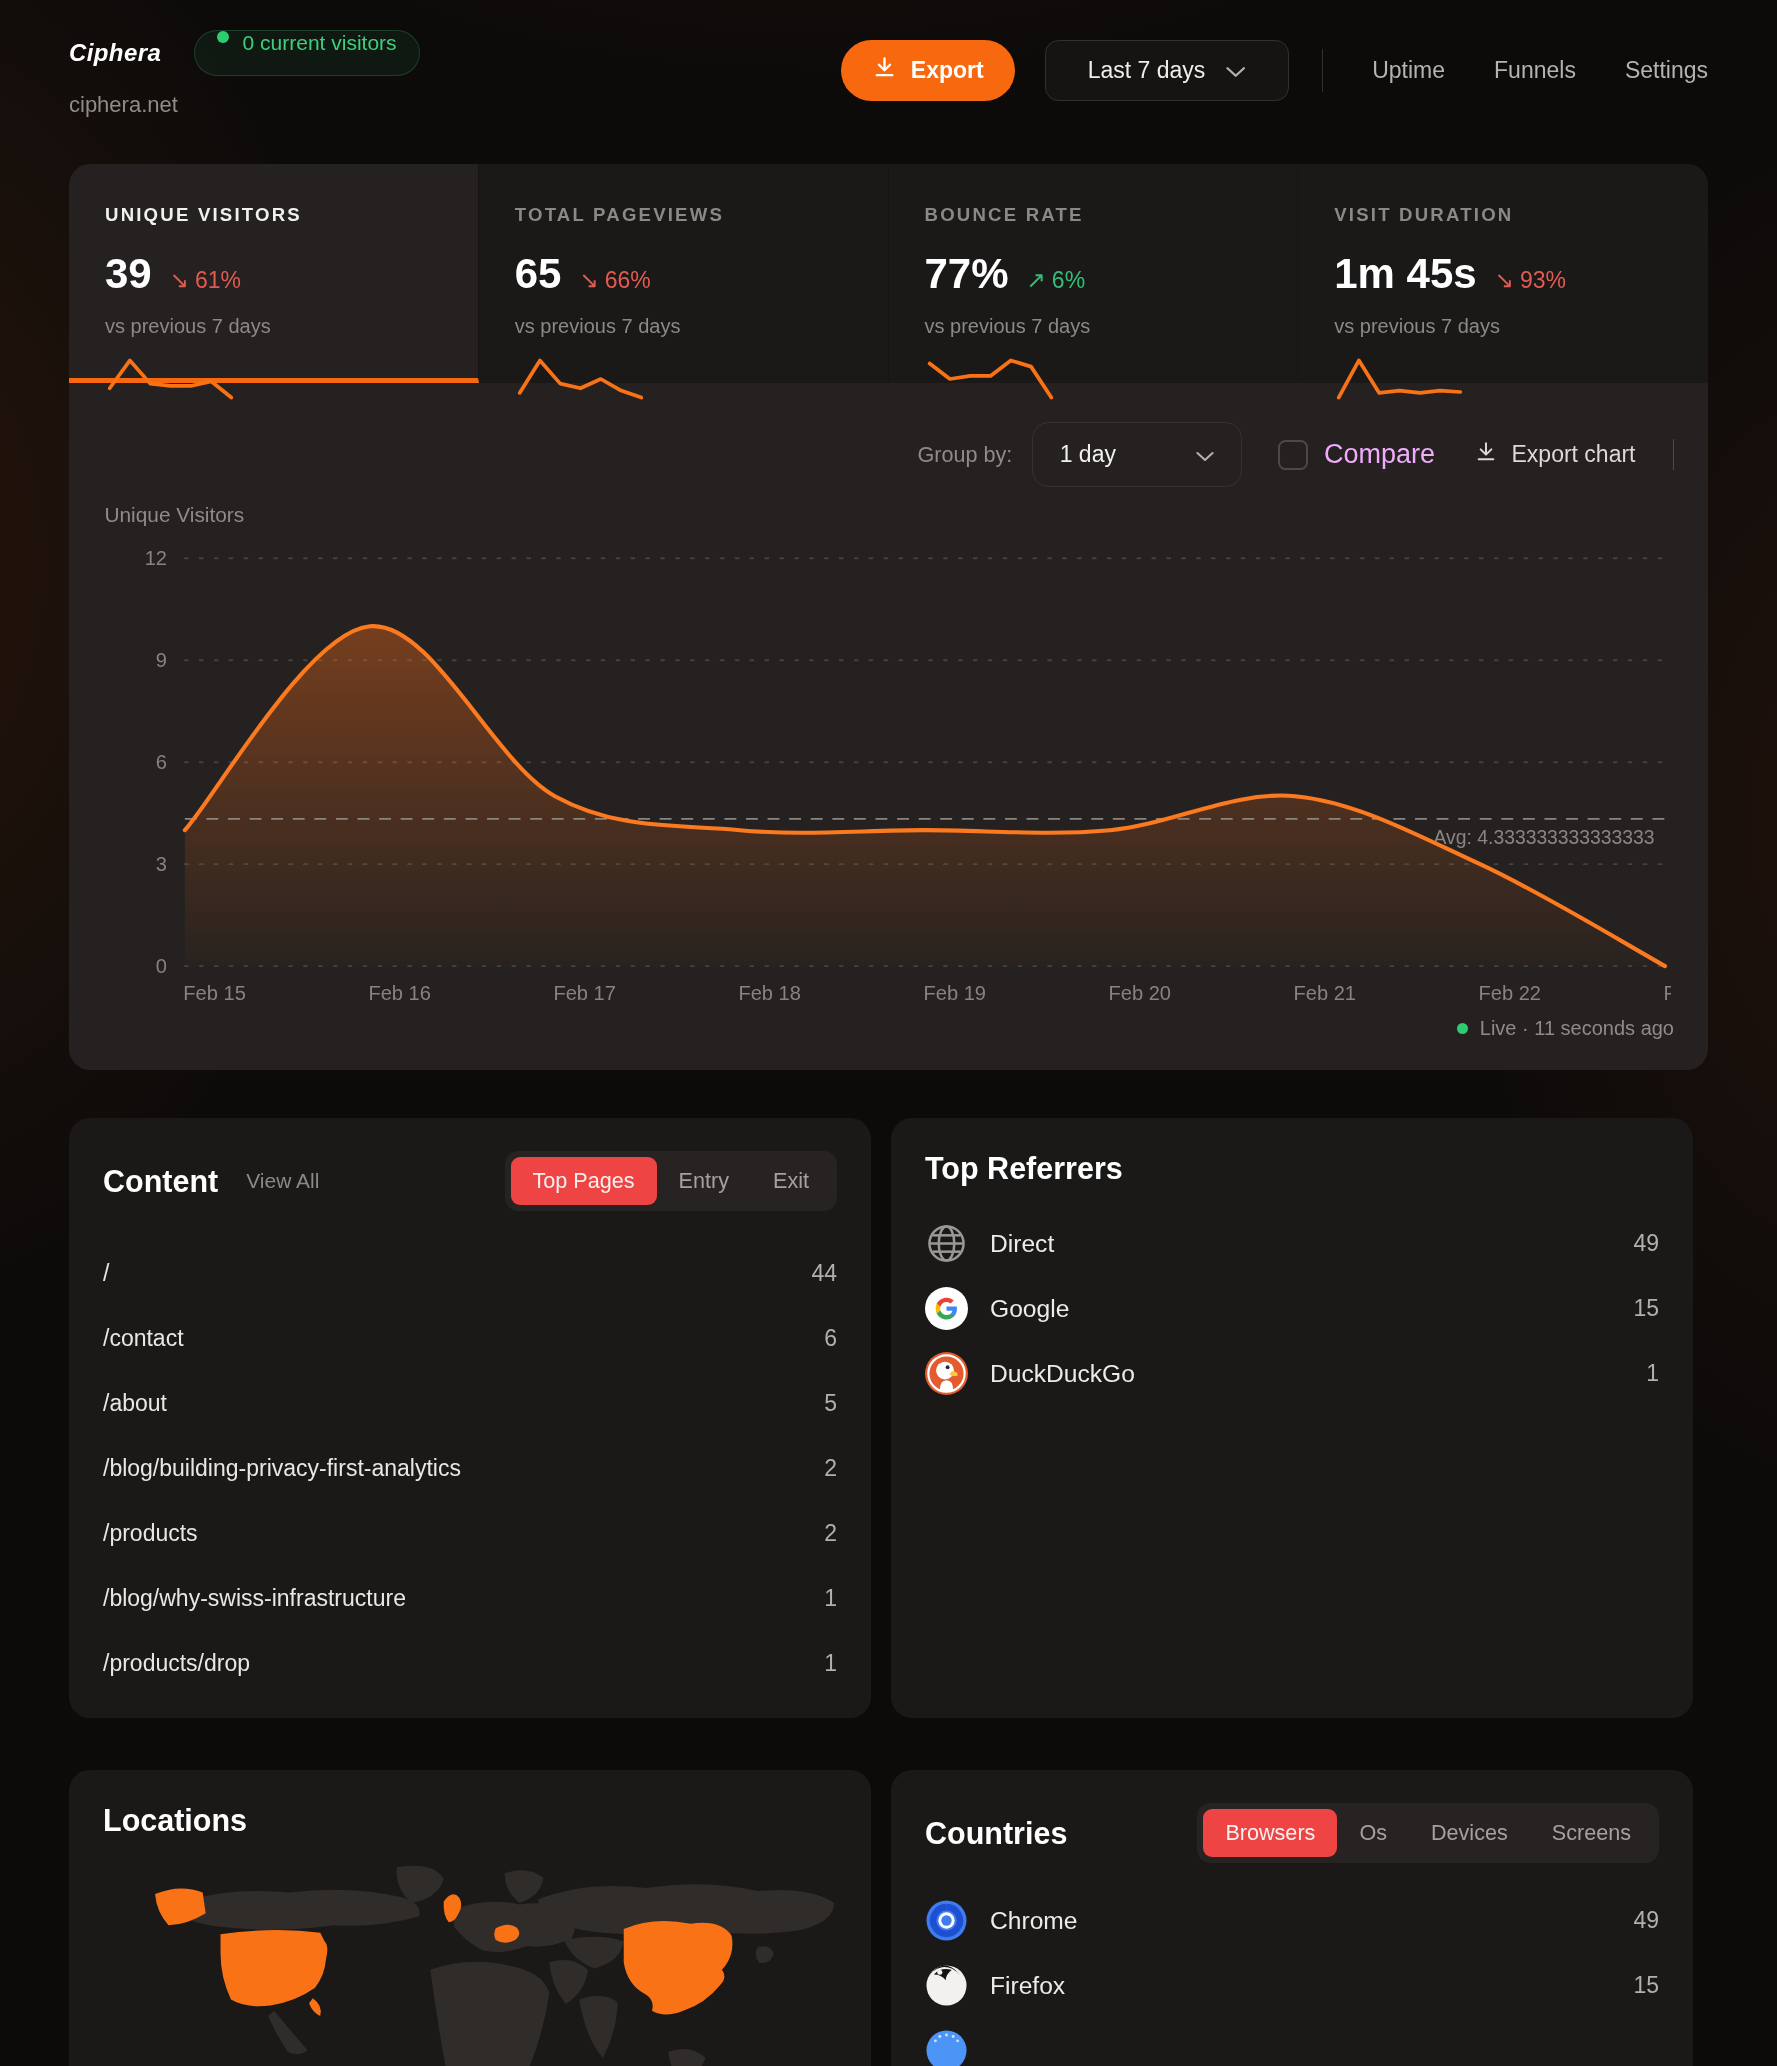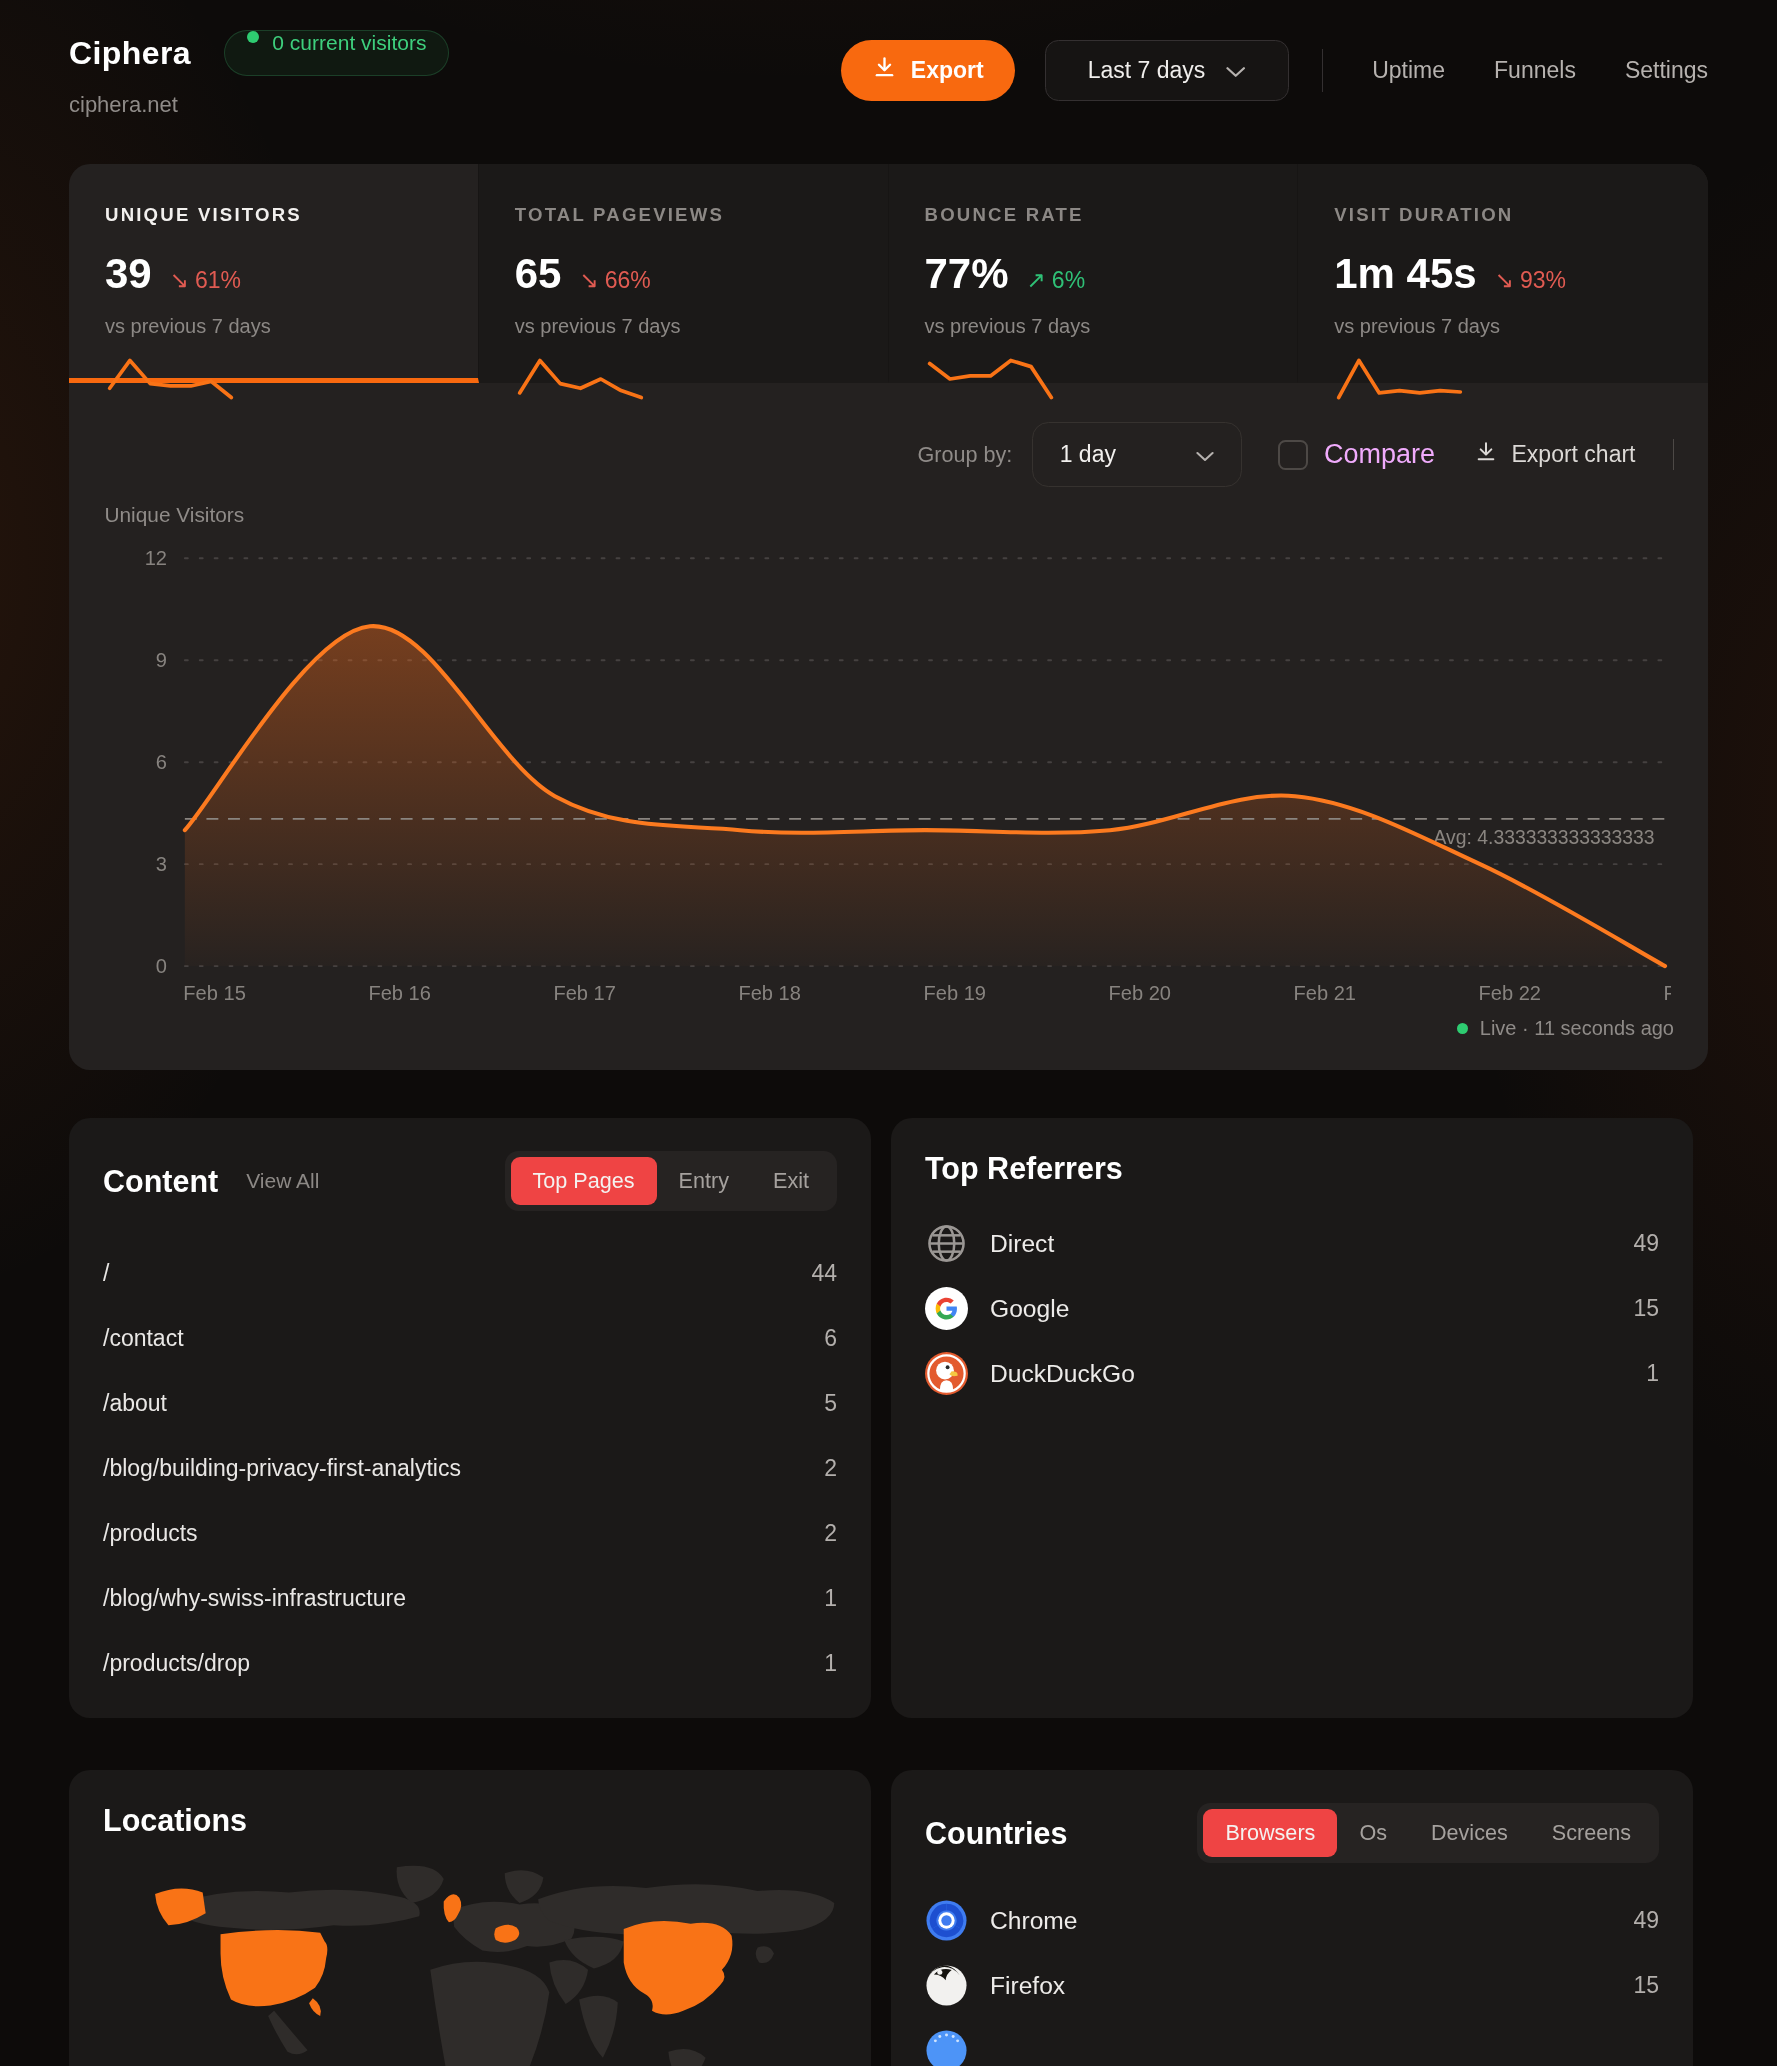--- a/index.html
+++ b/index.html
@@ -13,21 +13,21 @@
     background:
       radial-gradient(744px 1191px at -104px 566px, rgba(190,80,20,.14), rgba(0,0,0,0) 62%),
       radial-gradient(670px 1116px at 1876px 819px, rgba(170,64,16,.12), rgba(0,0,0,0) 62%),
       radial-gradient(1042px 447px at 819px -194px, rgba(150,60,18,.08), rgba(0,0,0,0) 62%);
   }
   .page { position:relative; padding:30px 69px 0; }
 
   
   .header { display:flex; justify-content:space-between; align-items:flex-start; }
   .title-row { display:flex; align-items:center; gap:33px; }
-  .app-title { font-size:32px; font-weight:700; letter-spacing:0.4px; }
+  .app-title { font-size:24px; font-weight:700; letter-spacing:0.4px;font-style:italic; }
   .badge { display:flex; align-items:flex-start; gap:13.4px; height:46px; padding:0 22px;
     border-radius:744px; background:rgba(46,160,90,.10); border:1.5px solid rgba(70,200,120,.22);
     color:#3ecf7d; font-size:21px; }
   .badge-dot { width:12px; height:12px; border-radius:50%; background:#2ecc71; }
   .domain { margin-top:16.4px; font-size:22px; color:#8f8b88; }
   .h-right { display:flex; align-items:center; margin-top:10.4px; }
   .export-btn { display:flex; align-items:center; gap:13.4px; height:61px; padding:4px 31px;
     border-radius:31px; background:#f8690f; font-size:23px; font-weight:600; color:#fff; border:none; cursor:pointer; }
   .range-btn { margin-left:30px; display:flex; align-items:center; gap:21px; height:61px; padding:0 42px;
     border-radius:13.4px; background:#161413; border:1.5px solid #343031; font-size:23px; color:#f0eeec; cursor:pointer; }

